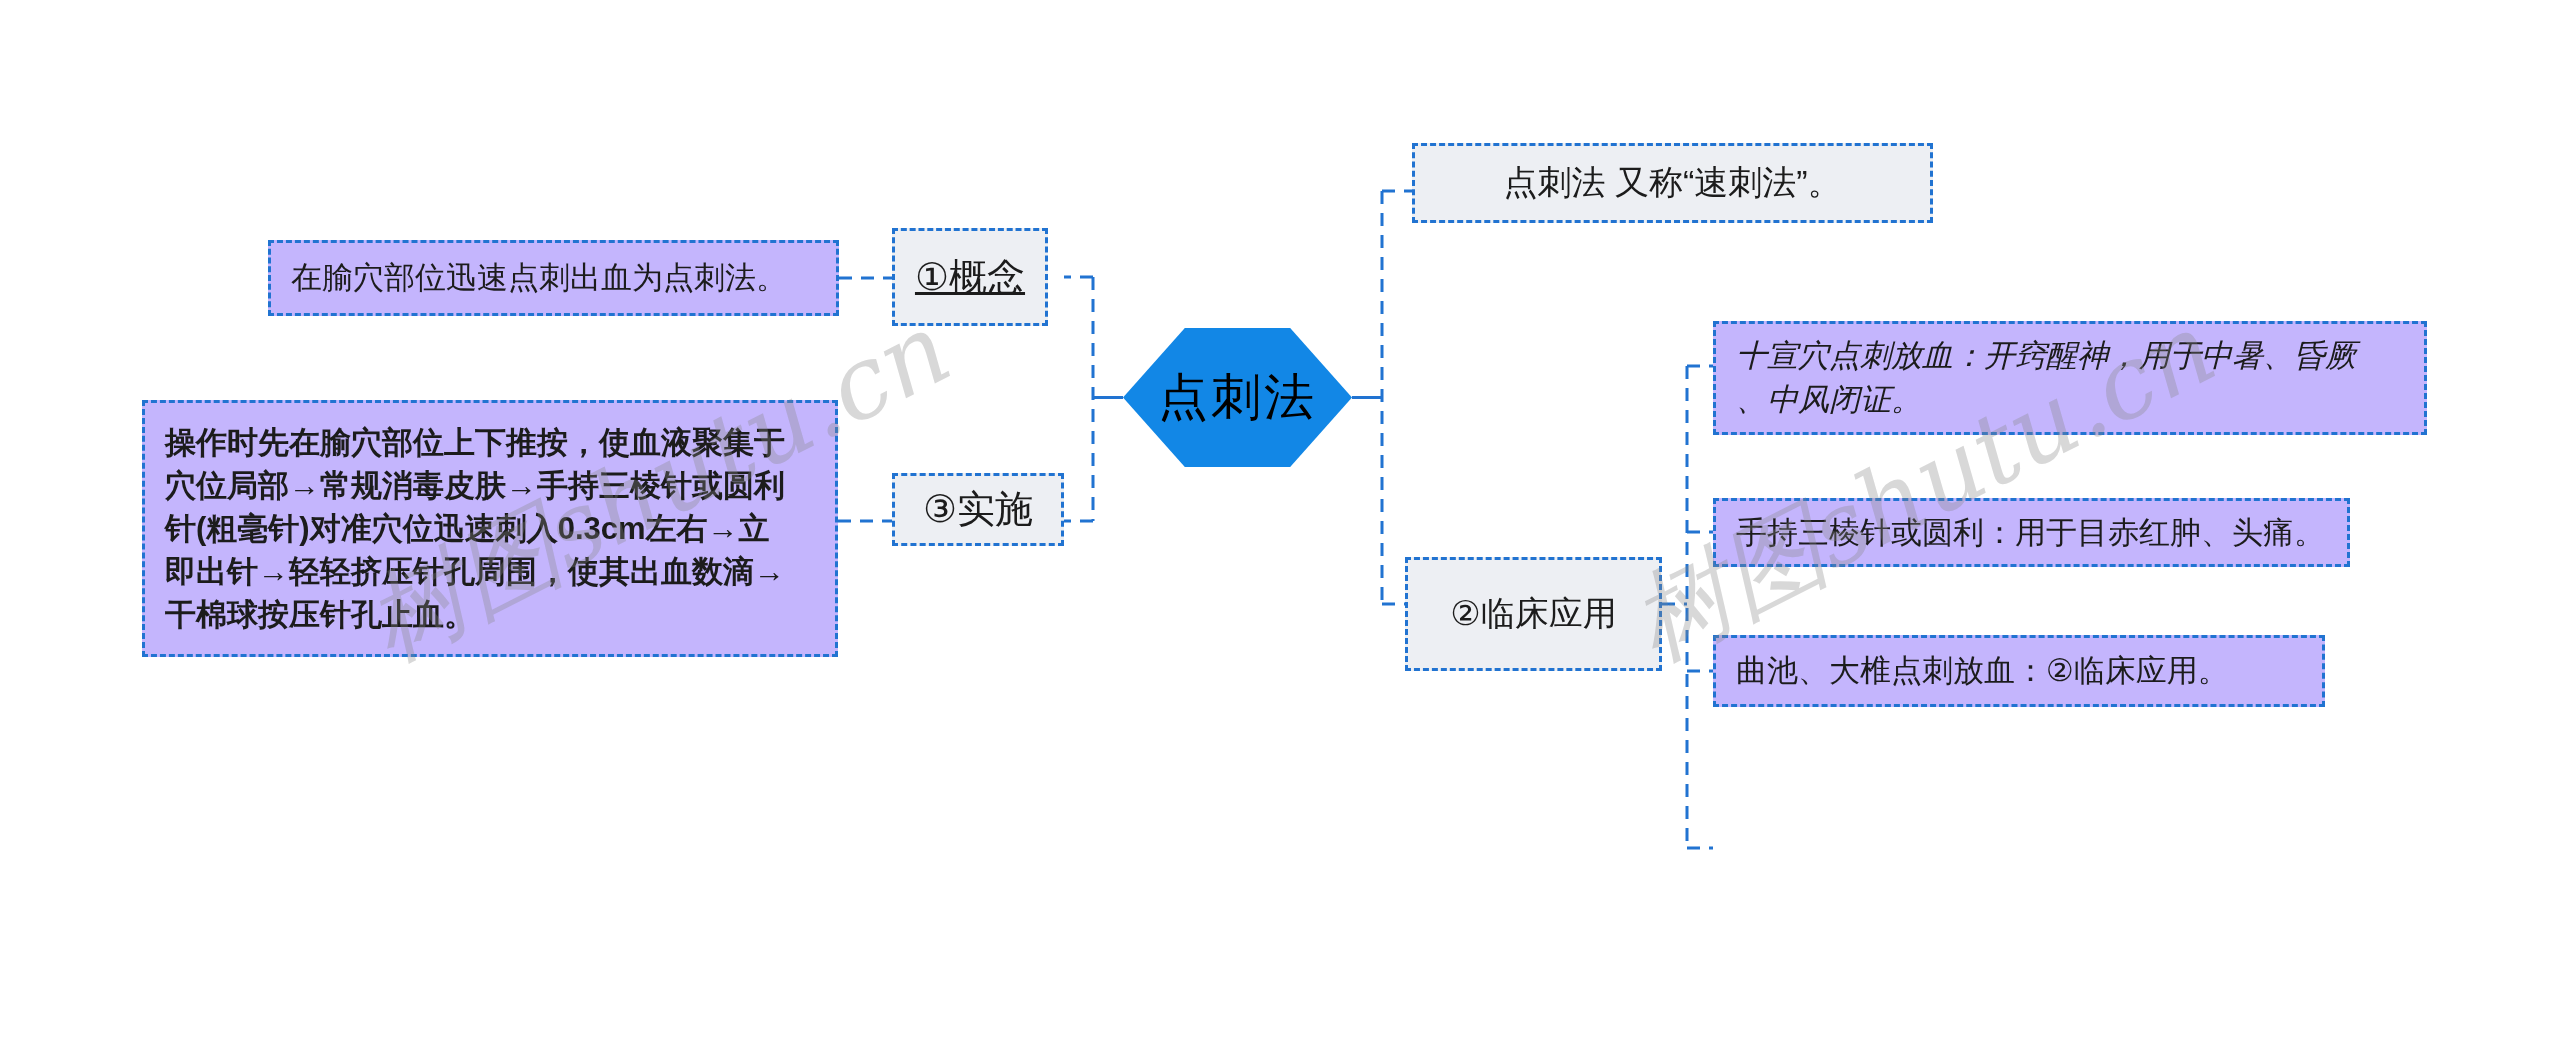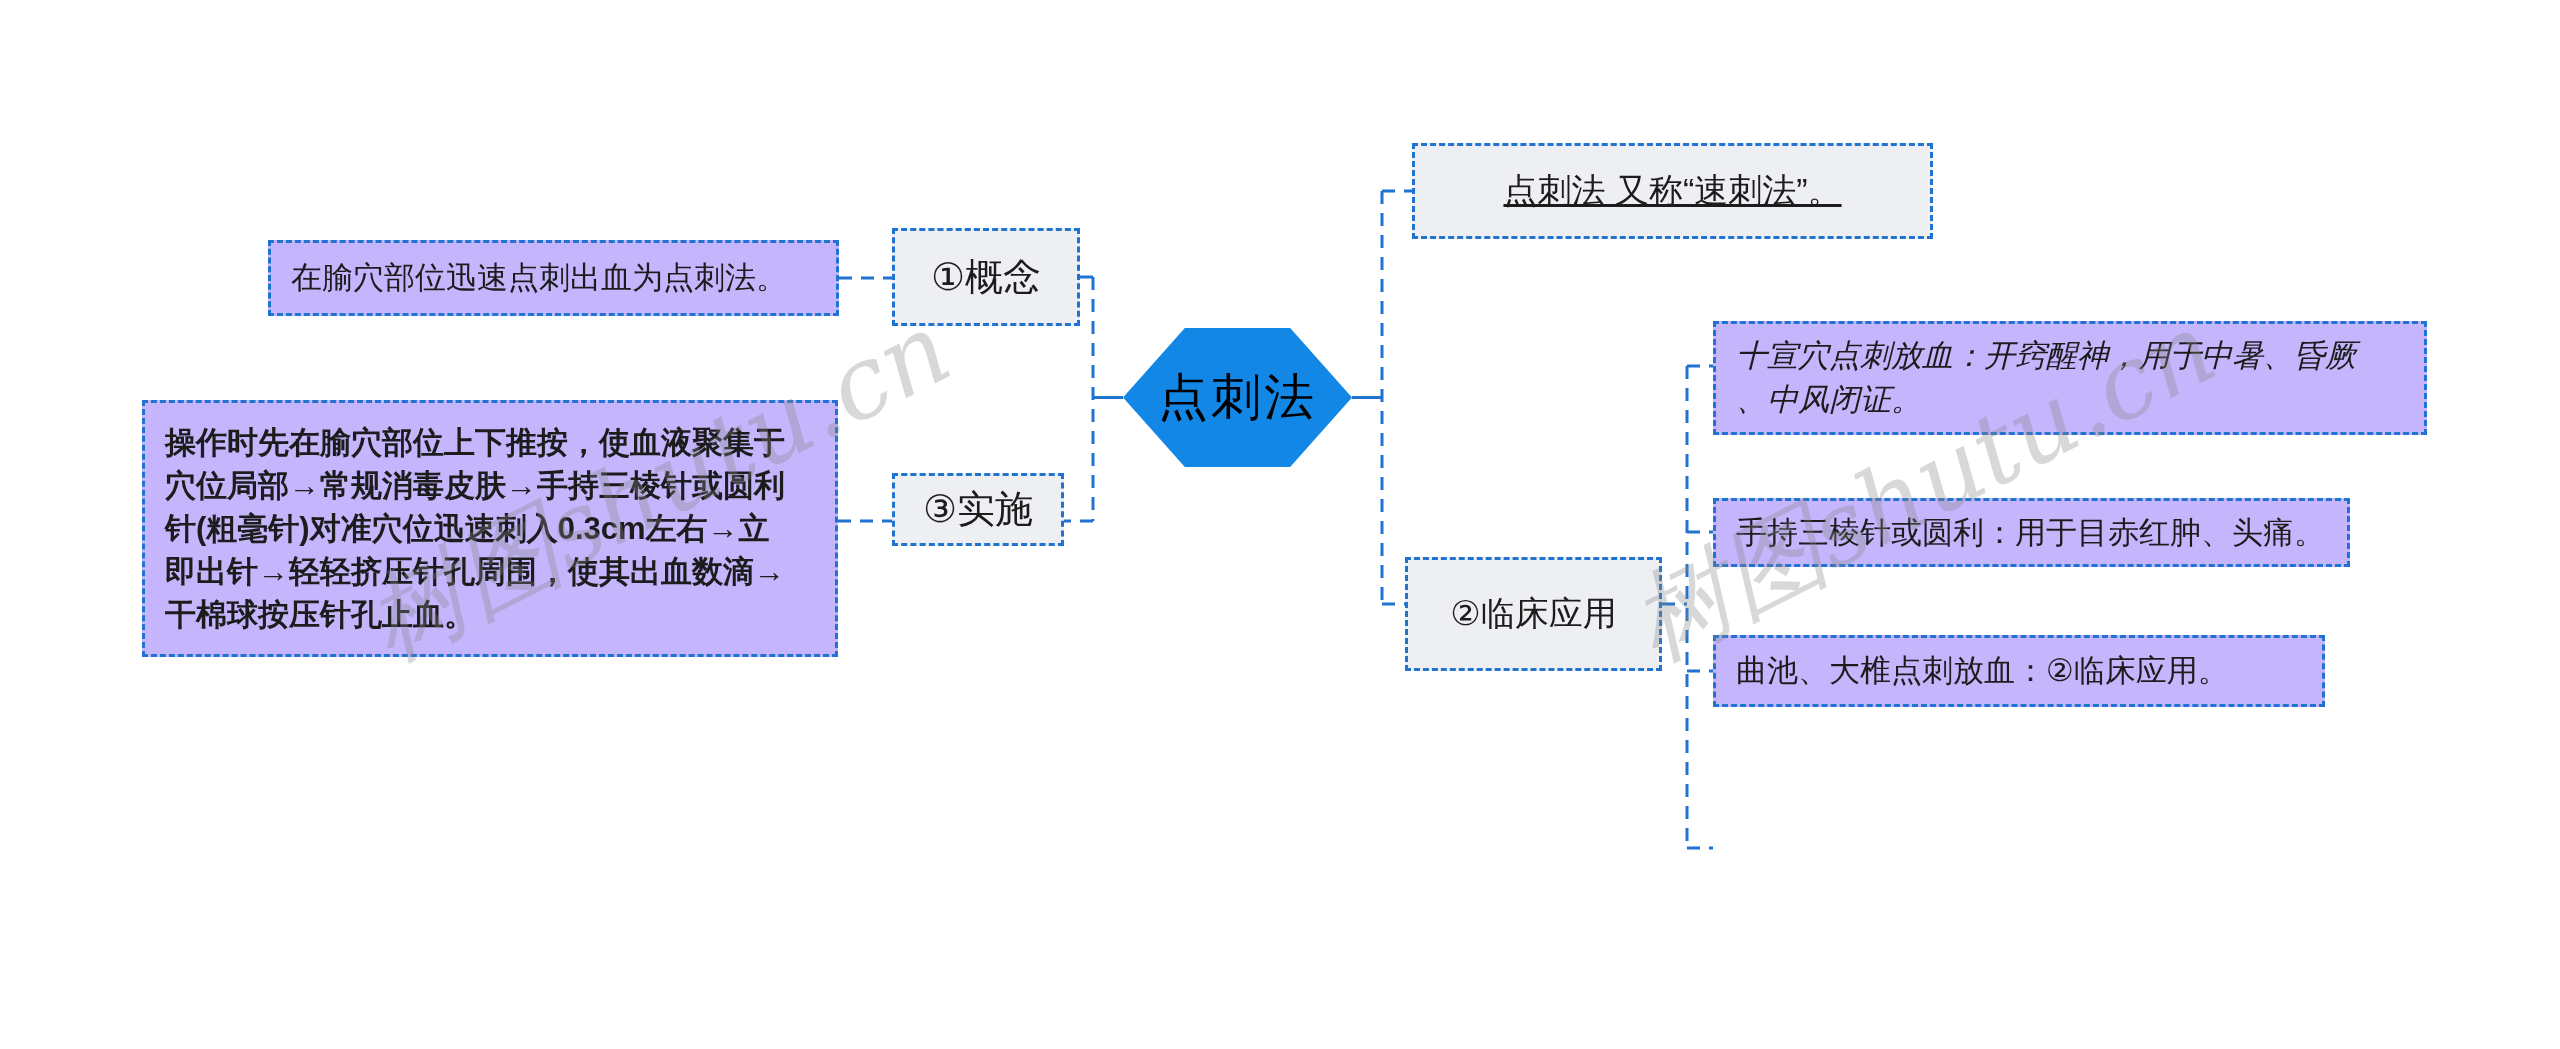--- a/index.html
+++ b/index.html
@@ -81,33 +81,33 @@
         <path d="M1687 366 L1713 366"></path>
         <path d="M1687 532 L1713 532"></path>
         <path d="M1687 671 L1713 671"></path>
         <path d="M1687 848 L1713 848"></path>
       </g>
     </g>
   </svg>
 
   <div class="node detail" style="left:268px;top:240px;width:571px;height:76px;">在腧穴部位迅速点刺出血为点刺法。</div>
 
-  <div class="node topic" style="left:892px;top:228px;width:188px;height:98px;">①概念</div>
+  <div class="node topic" style="left:892px;top:228px;width:156px;height:98px;text-decoration:underline;">①概念</div>
 
   <div class="node detail" style="left:142px;top:400px;width:696px;height:257px;line-height:43px;font-weight:bold;">操作时先在腧穴部位上下推按，使血液聚集于
 穴位局部→常规消毒皮肤→手持三棱针或圆利
 针(粗毫针)对准穴位迅速刺入0.3cm左右→立
 即出针→轻轻挤压针孔周围，使其出血数滴→
 干棉球按压针孔止血。</div>
 
   <div class="node topic" style="left:892px;top:473px;width:172px;height:73px;">③实施</div>
 
   <div class="node root-hex" style="left:1123px;top:328px;width:229px;height:139px;">点刺法</div>
 
-  <div class="node topic small" style="left:1412px;top:143px;width:521px;height:96px;text-decoration:underline;">点刺法 又称“速刺法”。</div>
+  <div class="node topic small" style="left:1412px;top:143px;width:521px;height:80px;">点刺法 又称“速刺法”。</div>
 
   <div class="node topic small" style="left:1405px;top:557px;width:257px;height:114px;">②临床应用</div>
 
   <div class="node detail" style="left:1713px;top:321px;width:714px;height:114px;font-style:italic;">十宣穴点刺放血：开窍醒神，用于中暑、昏厥
 、中风闭证。</div>
 
   <div class="node detail" style="left:1713px;top:498px;width:637px;height:69px;">手持三棱针或圆利：用于目赤红肿、头痛。</div>
 
   <div class="node detail" style="left:1713px;top:635px;width:612px;height:72px;">曲池、大椎点刺放血：②临床应用。</div>
 

